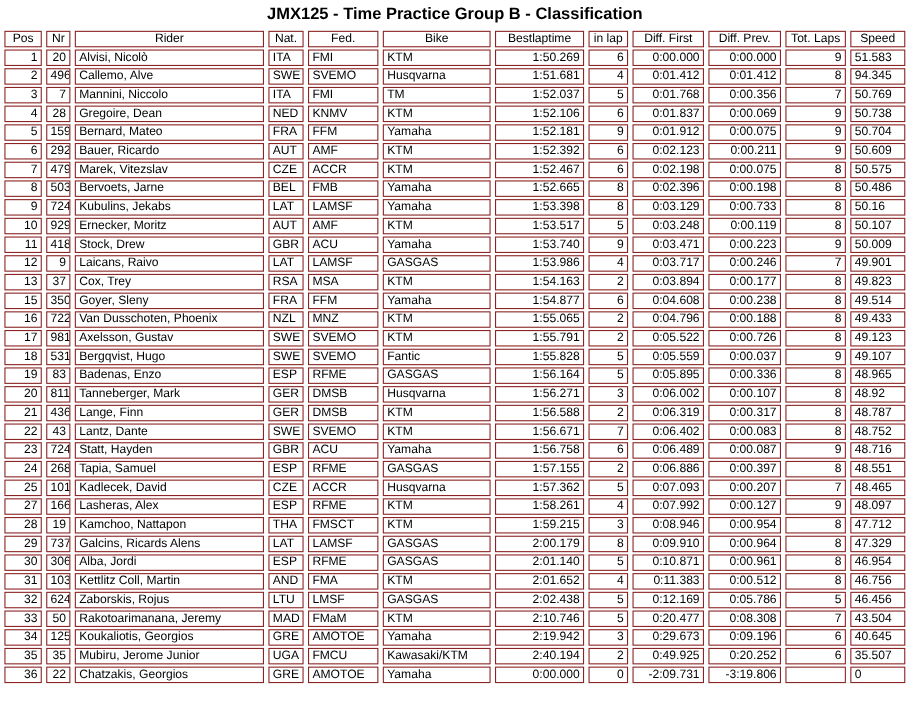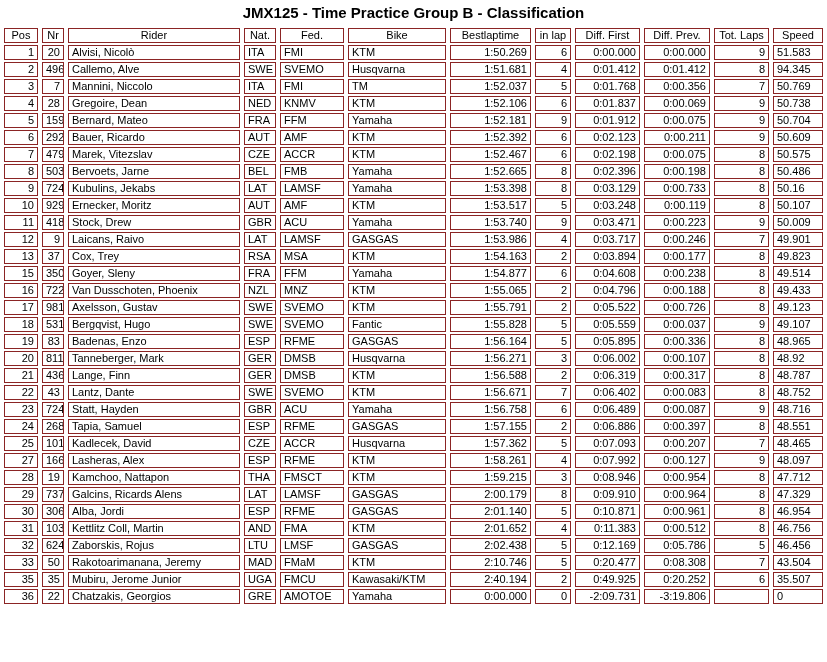--- a/index.html
+++ b/index.html
@@ -530,20 +530,34 @@
           <td class="align-l">FMaM</td>
           <td class="align-l">KTM</td>
           <td class="align-r">2:10.746</td>
           <td class="align-r">5</td>
           <td class="align-r">0:20.477</td>
           <td class="align-r">0:08.308</td>
           <td class="align-r">7</td>
           <td class="align-l">43.504</td>
         </tr>
         <tr>
+          <td class="align-r">34</td>
+          <td class="align-r">125</td>
+          <td class="align-l">Koukaliotis, Georgios</td>
+          <td class="align-l">GRE</td>
+          <td class="align-l">AMOTOE</td>
+          <td class="align-l">Yamaha</td>
+          <td class="align-r">2:19.942</td>
+          <td class="align-r">3</td>
+          <td class="align-r">0:29.673</td>
+          <td class="align-r">0:09.196</td>
+          <td class="align-r">6</td>
+          <td class="align-l">40.645</td>
+        </tr>
+        <tr>
           <td class="align-r">35</td>
           <td class="align-r">35</td>
           <td class="align-l">Mubiru, Jerome Junior</td>
           <td class="align-l">UGA</td>
           <td class="align-l">FMCU</td>
           <td class="align-l">Kawasaki/KTM</td>
           <td class="align-r">2:40.194</td>
           <td class="align-r">2</td>
           <td class="align-r">0:49.925</td>
           <td class="align-r">0:20.252</td>

